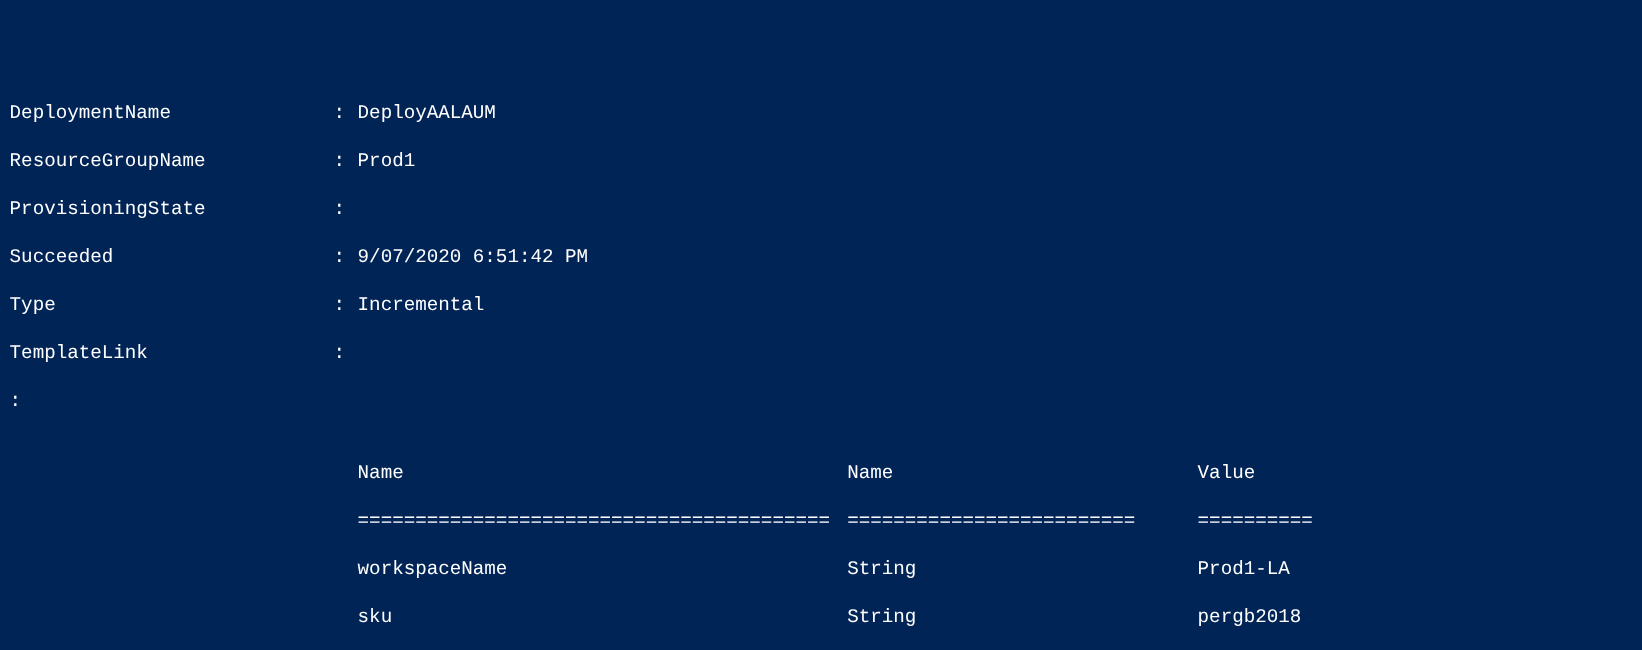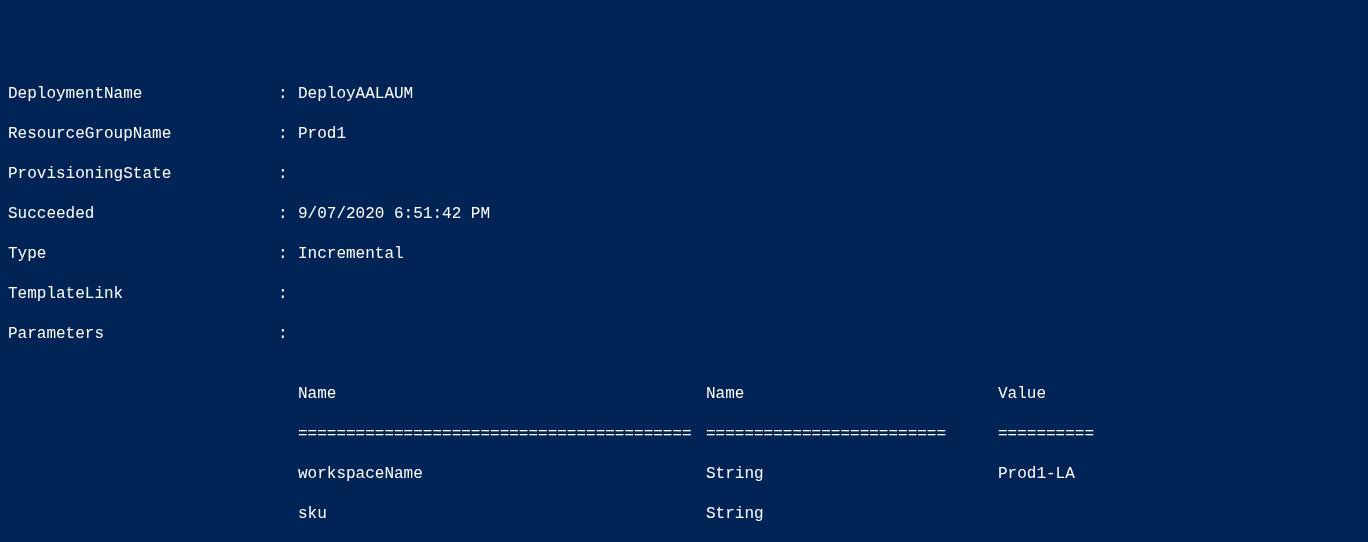--- a/index.html
+++ b/index.html
@@ -29,26 +29,26 @@
 <body>
 
 
 
 <div class="line"><span class="prop-label">DeploymentName</span><span class="prop-colon">:</span><span class="prop-value">DeployAALAUM</span></div>
 <div class="line"><span class="prop-label">ResourceGroupName</span><span class="prop-colon">:</span><span class="prop-value">Prod1</span></div>
 <div class="line"><span class="prop-label">ProvisioningState</span><span class="prop-colon">:</span></div>
 <div class="line"><span class="prop-label">Succeeded</span><span class="prop-colon">:</span><span class="prop-value">9/07/2020 6:51:42 PM</span></div>
 <div class="line"><span class="prop-label">Type</span><span class="prop-colon">:</span><span class="prop-value">Incremental</span></div>
 <div class="line"><span class="prop-label">TemplateLink</span><span class="prop-colon">:</span><span class="prop-value"></span></div>
-<div class="line"><span class="prop-label">Parameters</span><span class="prop-colon">:</span><span class="prop-value"></span></div>
+<div class="line"><span class="prop-colon">:</span><span class="prop-value"></span></div>
 <div class="indent">
 <div class="param-row"><span class="param-name">Name</span><span class="param-type">Name</span><span class="param-value">Value</span></div>
 <div class="param-row"><span class="param-name">=========================================</span><span class="param-type">=========================</span><span class="param-value">==========</span></div>
 <div class="param-row"><span class="param-name">workspaceName</span><span class="param-type">String</span><span class="param-value">Prod1-LA</span></div>
-<div class="param-row"><span class="param-name">sku</span><span class="param-type">String</span></div>
+<div class="param-row"><span class="param-name">sku</span><span class="param-type">String</span><span class="param-value">pergb2018</span></div>
 
 
 
 
 
 
 
 
 
 

